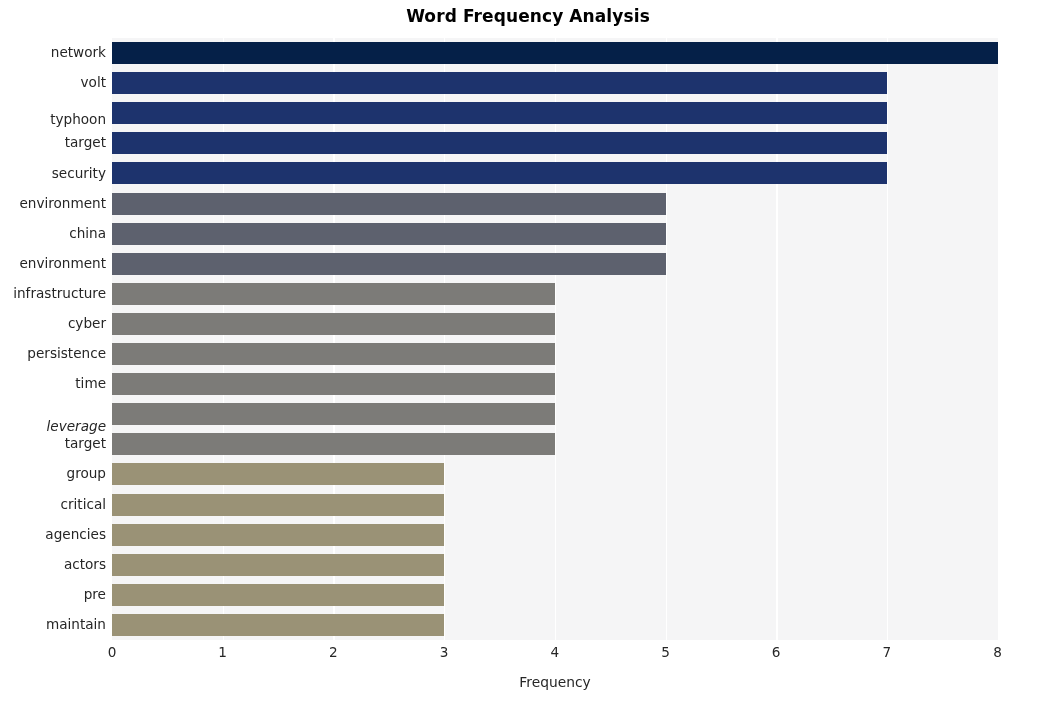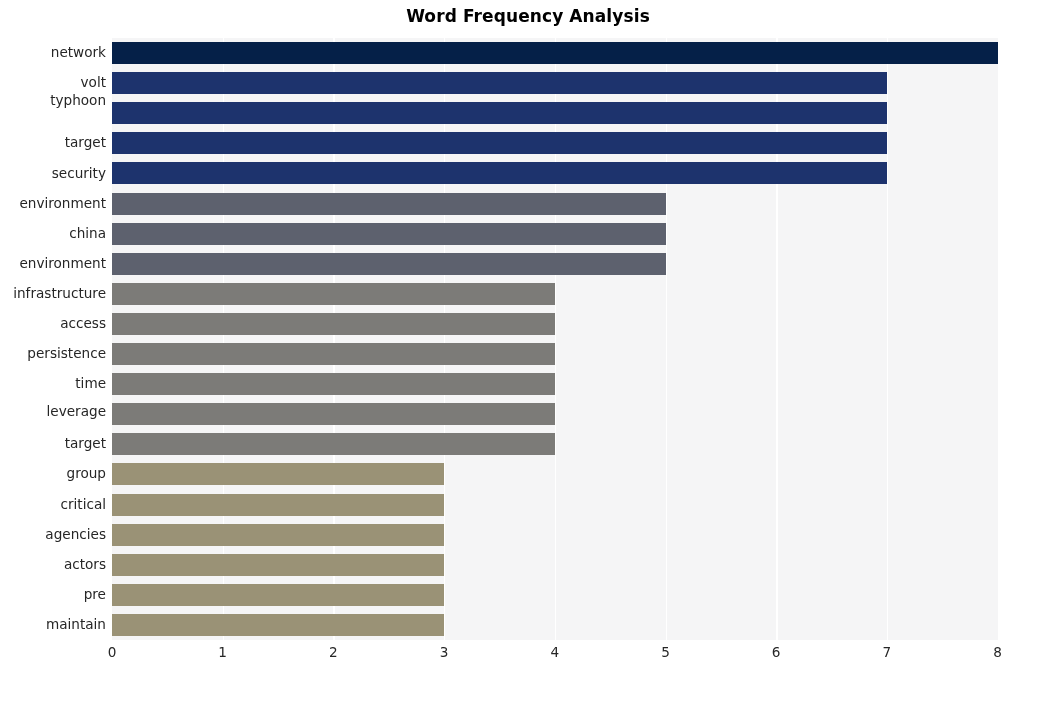--- a/index.html
+++ b/index.html
@@ -190,31 +190,31 @@
         </div>
         <div class="bar-row" style="top: 571.9px; height: 30.1px;">
           <div class="bar" title="maintain: 3" style="width: 332.1px; height: 22px; top: 4.05px; background: rgb(154, 146, 118);"></div>
         </div>
       </div>
   </div>
 
   <div id="ylabels">
       <div class="ylabel" style="top: 8.05px;">network</div>
       <div class="ylabel" style="top: 38.15px;">volt</div>
-      <div class="ylabel" style="top: 56px;">typhoon</div>
+      <div class="ylabel" style="top: 75px;">typhoon</div>
       <div class="ylabel" style="top: 98.35px; margin-left: 29px;">target</div>
       <div class="ylabel" style="top: 129px; padding-left: 28px;">security</div>
       <div class="ylabel" style="top: 158.55px;">environment</div>
       <div class="ylabel" style="top: 188.65px; text-align: right;">china</div>
       <div class="ylabel" style="top: 218.75px;">environment</div>
       <div class="ylabel" style="top: 248.85px;">infrastructure</div>
-      <div class="ylabel" style="top: 278.95px;">access</div>
+      <div class="ylabel" style="top: 278.95px;">cyber</div>
       <div class="ylabel" style="top: 309.05px;">persistence</div>
       <div class="ylabel" style="top: 339.15px;">time</div>
-      <div class="ylabel" style="top: 367px;">leverage</div>
+      <div class="ylabel" style="top: 382px; font-style: italic;">leverage</div>
       <div class="ylabel" style="top: 399.35px;">target</div>
       <div class="ylabel" style="top: 429.45px;">group</div>
       <div class="ylabel" style="top: 459.55px;">critical</div>
       <div class="ylabel" style="top: 489.65px;">agencies</div>
       <div class="ylabel" style="top: 519.75px;">actors</div>
       <div class="ylabel" style="top: 549.85px;">pre</div>
       <div class="ylabel" style="top: 579.95px;">maintain</div>
     </div>
 
   <div id="xlabels">
@@ -222,14 +222,15 @@
       <div class="xlabel" style="left: 110.7px;">1</div>
       <div class="xlabel" style="left: 221.4px;">2</div>
       <div class="xlabel" style="left: 332.1px;">3</div>
       <div class="xlabel" style="left: 442.8px;">4</div>
       <div class="xlabel" style="left: 553.5px;">5</div>
       <div class="xlabel" style="left: 664.2px;">6</div>
       <div class="xlabel" style="left: 774.9px;">7</div>
       <div class="xlabel" style="left: 885.6px;">8</div>
     </div>
 
+  <div id="xaxis-title">Frequency</div>
 
 </div>
 
 </body></html>

